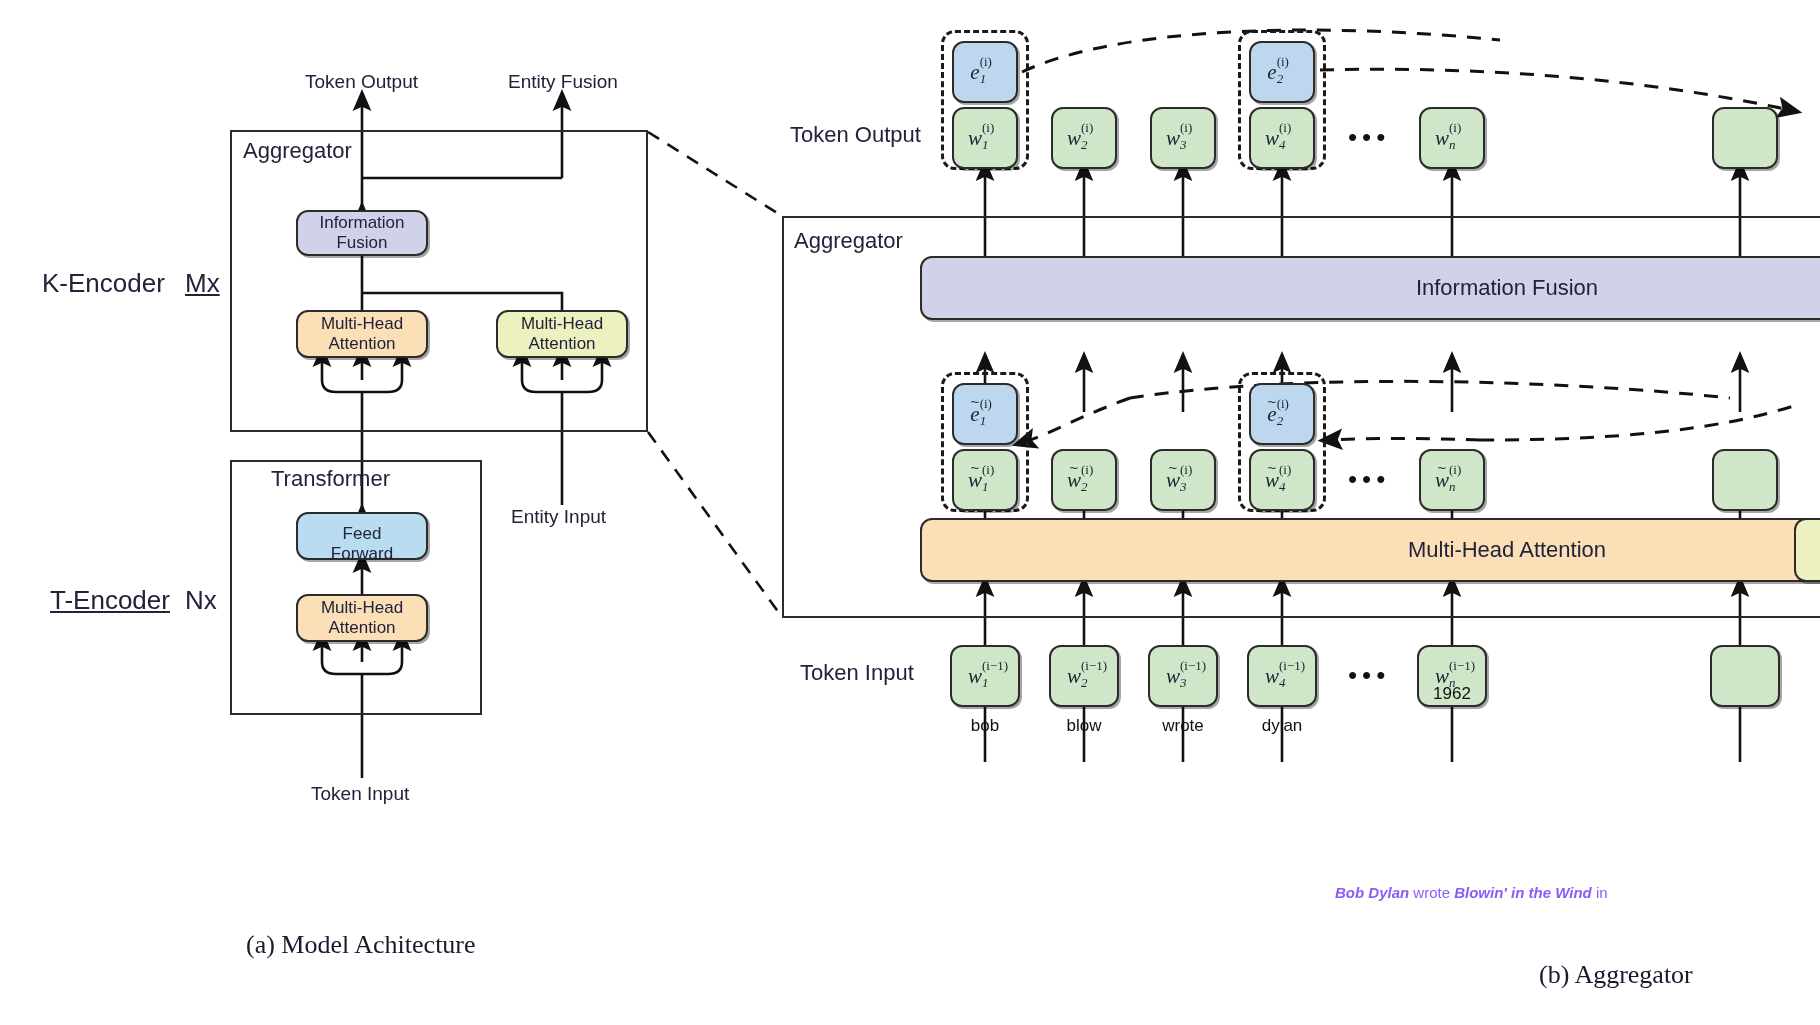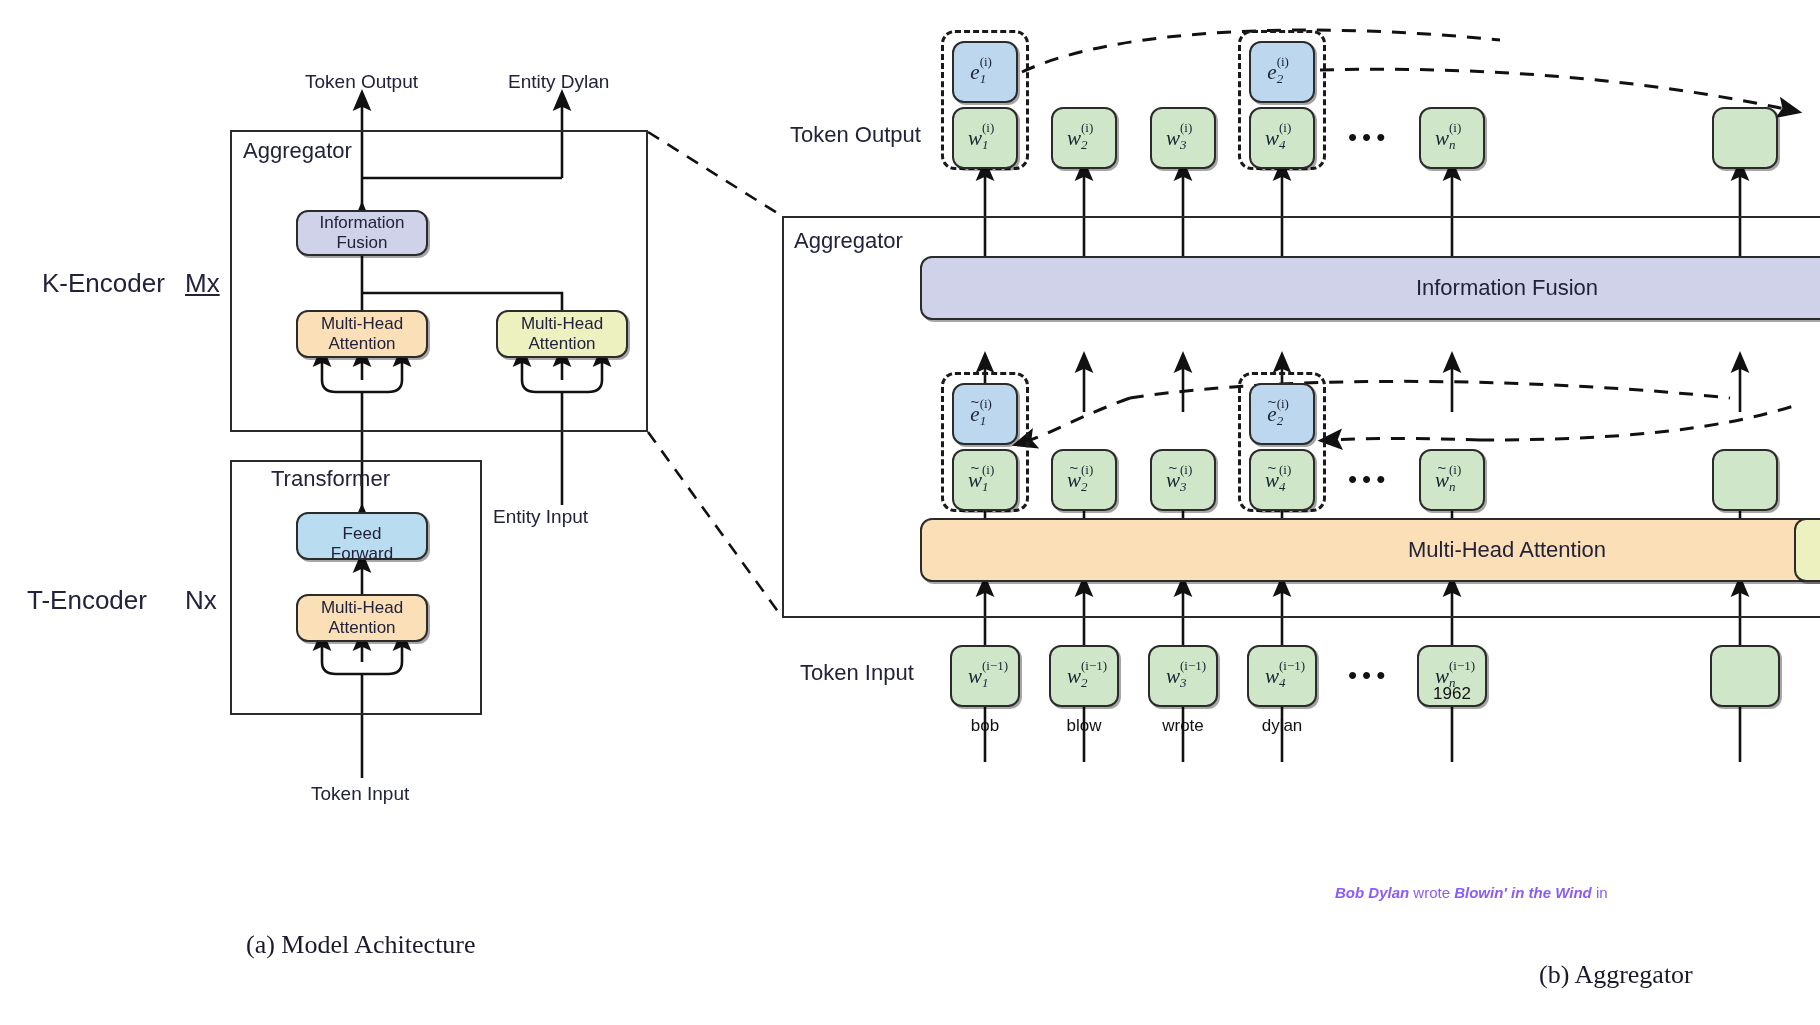--- a/index.html
+++ b/index.html
@@ -139,27 +139,27 @@
   </g>
 </svg>
 
 <div class="frame" style="left:230px;top:130px;width:418px;height:302px;"></div>
 <div class="framelbl" style="left:243px;top:138px;">Aggregator</div>
 
 <div class="frame" style="left:230px;top:460px;width:252px;height:255px;"></div>
 <div class="framelbl" style="left:243px;top:466px;margin-left:28px;">Transformer</div>
 
 <div class="abs lbl" style="left:305px;top:71px;">Token Output</div>
-<div class="abs lbl" style="left:508px;top:71px;">Entity Dylan</div>
-<div class="abs lbl" style="left:493px;top:506px;">Entity Input</div>
+<div class="abs lbl" style="left:508px;top:71px;">Entity Fusion</div>
+<div class="abs lbl" style="left:511px;top:506px;">Entity Input</div>
 <div class="abs lbl" style="left:311px;top:783px;">Token Input</div>
 
 <div class="abs lbl-big" style="left:42px;top:268px;">K-Encoder</div>
 <div class="abs lbl-big" style="left:185px;top:268px;text-decoration:underline;">Mx</div>
-<div class="abs lbl-big" style="left:27px;top:585px;">T-Encoder</div>
+<div class="abs lbl-big" style="left:50px;top:585px;text-decoration:underline;">T-Encoder</div>
 <div class="abs lbl-big" style="left:185px;top:585px;">Nx</div>
 
 <div class="box c-purple" style="left:296px;top:210px;width:132px;height:46px;">
   <span style="white-space:pre-line;">Information
 Fusion</span>
 </div>
 <div class="box c-orange" style="left:296px;top:310px;width:132px;height:48px;">
   <span style="white-space:pre-line;">Multi-Head
 Attention</span>
 </div>

